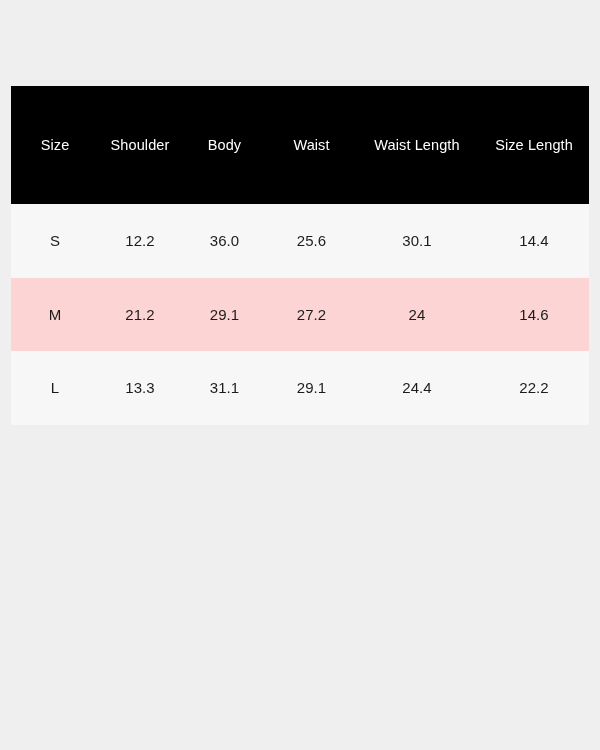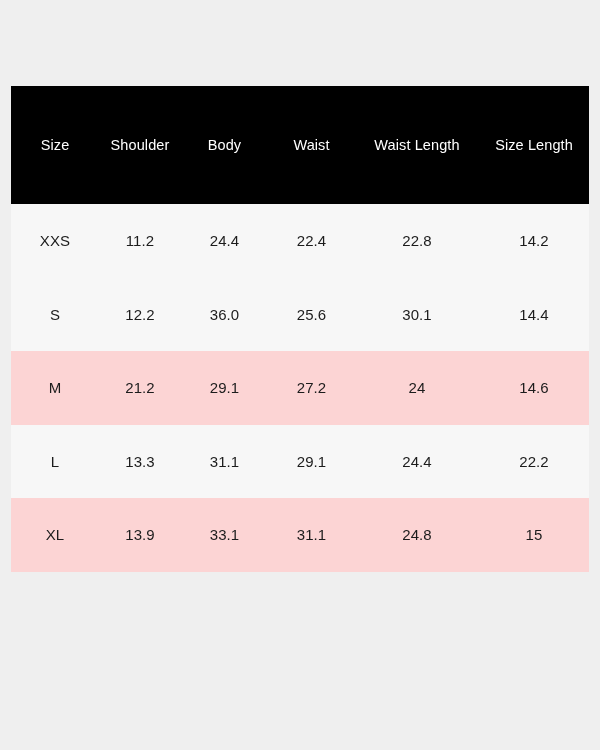--- a/index.html
+++ b/index.html
@@ -101,28 +101,20 @@
           <th>Size</th>
           <th>Shoulder</th>
           <th>Body</th>
           <th>Waist</th>
           <th>Waist Length</th>
           <th>Size Length</th>
         </tr>
       </thead>
       <tbody>
         <tr class="row-light">
-          <td>XXS</td>
-          <td>11.2</td>
-          <td>24.4</td>
-          <td>22.4</td>
-          <td>22.8</td>
-          <td>14.2</td>
-        </tr>
-        <tr class="row-light">
           <td>S</td>
           <td>12.2</td>
           <td>36.0</td>
           <td>25.6</td>
           <td>30.1</td>
           <td>14.4</td>
         </tr>
         <tr class="row-pink">
           <td>M</td>
           <td>21.2</td>
@@ -132,26 +124,18 @@
           <td>14.6</td>
         </tr>
         <tr class="row-light">
           <td>L</td>
           <td>13.3</td>
           <td>31.1</td>
           <td>29.1</td>
           <td>24.4</td>
           <td>22.2</td>
         </tr>
-        <tr class="row-pink">
-          <td>XL</td>
-          <td>13.9</td>
-          <td>33.1</td>
-          <td>31.1</td>
-          <td>24.8</td>
-          <td>15</td>
-        </tr>
       </tbody>
     </table>
   </div>
 
 
 </div>
 
 </body></html>

